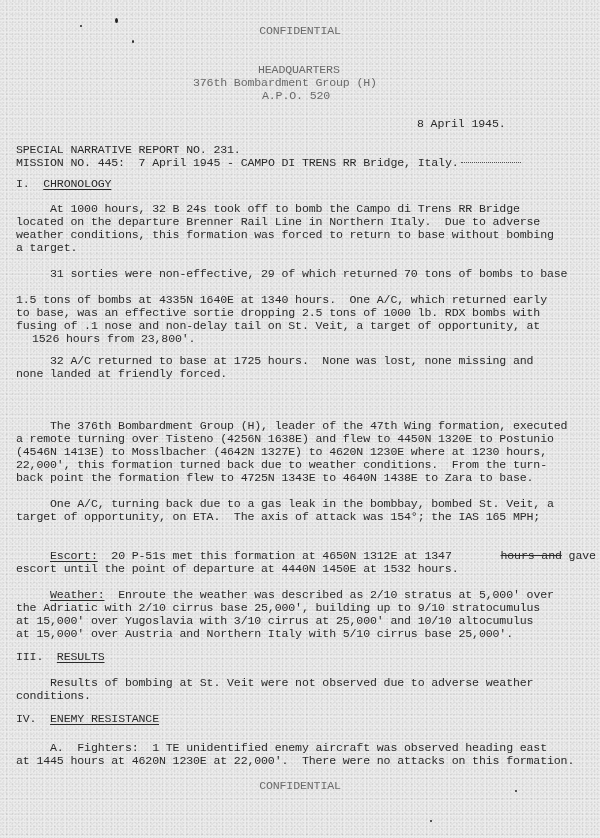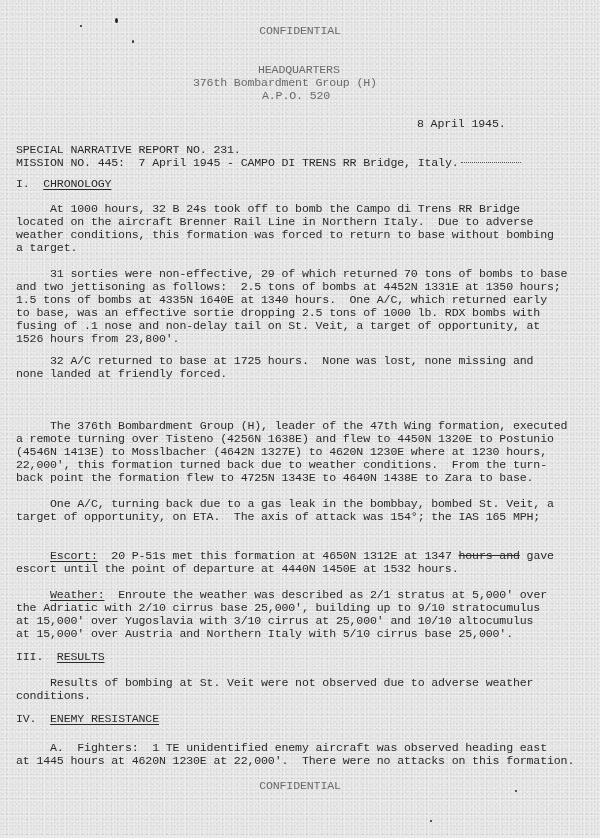--- a/index.html
+++ b/index.html
@@ -33,21 +33,21 @@
       position: absolute;
       white-space: pre;
       letter-spacing: -0.15px;
     }
     .faint { color: #6a6a6a; }
     .center { text-align: center; left: 0; width: 600px; }
     .u {
       text-decoration: underline;
       text-underline-offset: 2px;
     }
-    .strike { text-decoration: line-through; }
+    .strike { text-decoration: line-through; margin-left: 42px; }
     .dotted-tail {
       display: inline-block;
       width: 60px;
       border-bottom: 1px dotted #555;
       margin-left: 2px;
       vertical-align: 3px;
     }
     .speck {
       position: absolute;
       background: #222;
@@ -65,48 +65,47 @@
   <div class="line faint" style="top:89px; left:262px;">A.P.O. 520</div>
 
   <div class="line" style="top:117px; left:408px;margin-left:9px;">8 April 1945.</div>
 
   <div class="line" style="top:143px; left:16px;">SPECIAL NARRATIVE REPORT NO. 231.</div>
   <div class="line" style="top:156px; left:16px;"><span>MISSION NO. 445:</span>  <span>7 April 1945 - CAMPO DI TRENS RR Bridge, Italy.</span><span class="dotted-tail"></span></div>
 
   <div class="line" style="top:177px; left:16px;"><span>I.</span>  <span class="u">CHRONOLOGY</span></div>
 
   <div class="line" style="top:202px; left:16px;">     At 1000 hours, 32 B 24s took off to bomb the Campo di Trens RR Bridge</div>
-  <div class="line" style="top:215px; left:16px;">located on the aircraft Brenner Rail Line in Northern Italy.  Due to adverse</div>
+  <div class="line" style="top:215px; left:16px;">located on the departure Brenner Rail Line in Northern Italy.  Due to adverse</div>
   <div class="line" style="top:228px; left:16px;">weather conditions, this formation was forced to return to base without bombing</div>
   <div class="line" style="top:241px; left:16px;">a target.</div>
 
   <div class="line" style="top:267px; left:16px;">     31 sorties were non-effective, 29 of which returned 70 tons of bombs to base</div>
-  <div class="line" style="top:280px; left:16px;">and two jettisoning as follows:  2.5 tons of bombs at 4452N 1331E at 1350 hours;</div>
   <div class="line" style="top:293px; left:16px;">1.5 tons of bombs at 4335N 1640E at 1340 hours.  One A/C, which returned early</div>
   <div class="line" style="top:306px; left:16px;">to base, was an effective sortie dropping 2.5 tons of 1000 lb. RDX bombs with</div>
   <div class="line" style="top:319px; left:16px;">fusing of .1 nose and non-delay tail on St. Veit, a target of opportunity, at</div>
-  <div class="line" style="top:332px; left:16px;text-align:right;">1526 hours from 23,800'.</div>
+  <div class="line" style="top:332px; left:32px;text-align:right;">1526 hours from 23,800'.</div>
 
   <div class="line" style="top:354px; left:16px;">     32 A/C returned to base at 1725 hours.  None was lost, none missing and</div>
   <div class="line" style="top:367px; left:16px;">none landed at friendly forced.</div>
 
 
   <div class="line" style="top:419px; left:16px;">     The 376th Bombardment Group (H), leader of the 47th Wing formation, executed</div>
   <div class="line" style="top:432px; left:16px;">a remote turning over Tisteno (4256N 1638E) and flew to 4450N 1320E to Postunio</div>
   <div class="line" style="top:445px; left:16px;">(4546N 1413E) to Mosslbacher (4642N 1327E) to 4620N 1230E where at 1230 hours,</div>
   <div class="line" style="top:458px; left:16px;">22,000', this formation turned back due to weather conditions.  From the turn-</div>
   <div class="line" style="top:471px; left:16px;">back point the formation flew to 4725N 1343E to 4640N 1438E to Zara to base.</div>
 
   <div class="line" style="top:497px; left:16px;">     One A/C, turning back due to a gas leak in the bombbay, bombed St. Veit, a</div>
   <div class="line" style="top:510px; left:16px;">target of opportunity, on ETA.  The axis of attack was 154°; the IAS 165 MPH;</div>
 
   <div class="line" style="top:549px; left:16px;">     <span class="u">Escort:</span><span>  20 P-51s met this formation at 4650N 1312E at 1347 </span><span class="strike">hours and</span><span> gave</span></div>
   <div class="line" style="top:562px; left:16px;">escort until the point of departure at 4440N 1450E at 1532 hours.</div>
 
-  <div class="line" style="top:588px; left:16px;">     <span class="u">Weather:</span><span>  Enroute the weather was described as 2/1 stratus at 5,000' over</span></div>
+  <div class="line" style="top:588px; left:16px;">     <span class="u">Weather:</span><span>  Enroute the weather was described as 2/10 stratus at 5,000' over</span></div>
   <div class="line" style="top:601px; left:16px;">the Adriatic with 2/10 cirrus base 25,000', building up to 9/10 stratocumulus</div>
   <div class="line" style="top:614px; left:16px;">at 15,000' over Yugoslavia with 3/10 cirrus at 25,000' and 10/10 altocumulus</div>
   <div class="line" style="top:627px; left:16px;">at 15,000' over Austria and Northern Italy with 5/10 cirrus base 25,000'.</div>
 
   <div class="line" style="top:650px; left:16px;"><span>III.</span>  <span class="u">RESULTS</span></div>
 
   <div class="line" style="top:676px; left:16px;">     Results of bombing at St. Veit were not observed due to adverse weather</div>
   <div class="line" style="top:689px; left:16px;">conditions.</div>
 
   <div class="line" style="top:712px; left:16px;"><span>IV.</span>  <span class="u">ENEMY RESISTANCE</span></div>

